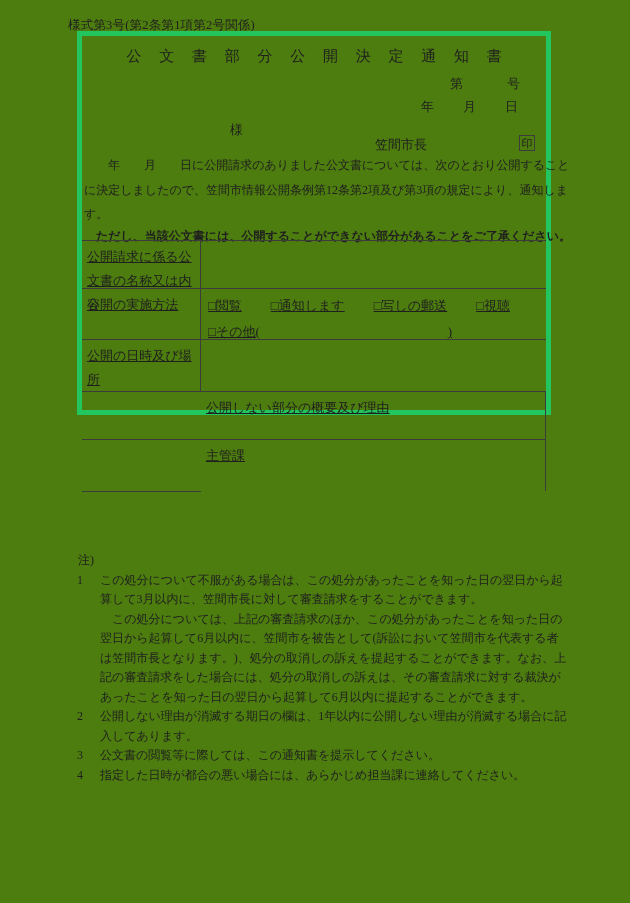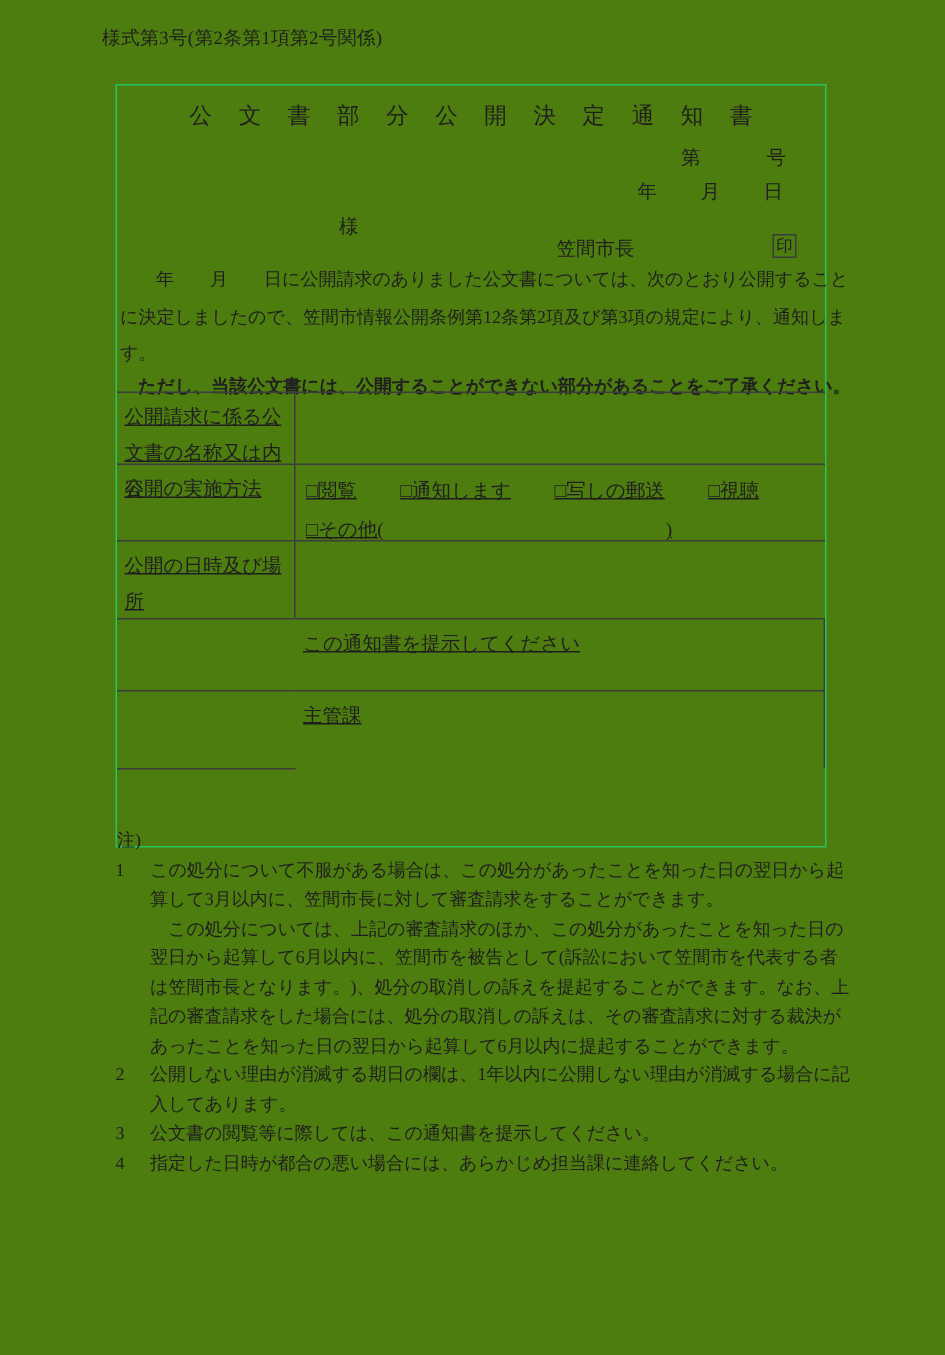--- a/index.html
+++ b/index.html
@@ -8,22 +8,22 @@
     background:#ffffff;
     font-family:"Liberation Serif","DejaVu Serif",serif;
     color:#1f1f1f;
     -webkit-font-smoothing:antialiased;
   }
   .page{position:relative;width:630px;height:903px;background:#4d7c0f;overflow:hidden;}
 
   .form-label{position:absolute;left:68px;top:17px;font-size:12.5px;letter-spacing:.2px;}
 
   
-  .outer-box{position:absolute;left:77px;top:56px;width:474px;height:509px;
-    border:1px solid #22c55e;box-sizing:border-box;}
+  .outer-box{position:absolute;left:77px;top:31px;width:474px;height:384px;
+    border:5px solid #22c55e;box-sizing:border-box;}
 
   .doc-title{position:absolute;left:0;top:11px;width:100%;text-align:center;
     font-size:15px;letter-spacing:7px;text-indent:7px;white-space:nowrap;}
 
   .number-line{position:absolute;right:26px;top:39px;font-size:13px;white-space:nowrap;}
   .number-line .sp-wide{display:inline-block;width:44px;}
   .date-line{position:absolute;right:28px;top:62px;font-size:13px;white-space:nowrap;}
   .date-line .sp{display:inline-block;width:29px;}
   .addressee-line{position:absolute;left:148px;top:85px;font-size:13px;}
   .issuer-line{position:absolute;left:0;top:100px;width:100%;font-size:13px;}
@@ -106,21 +106,21 @@
         <div class="other-line">
           <span>□その他(</span><span class="other-gap"></span><span>)</span>
         </div>
       </div>
 
       <div class="cell lab bt">公開の日時及び場所</div>
       <div class="cell val bt"></div>
 
       <div class="cell val bt"></div>
 
-      <div class="cell lab bt">この通知書を提示してください</div>
+      <div class="cell lab bt">公開しない部分の概要及び理由</div>
       <div class="cell val bt"></div>
 
       <div class="cell lab bt">主管課</div>
       <div class="cell val bt"></div>
     </div>
   </div>
 
   <div class="notes">
     <p class="notes-heading">注)</p>
 

